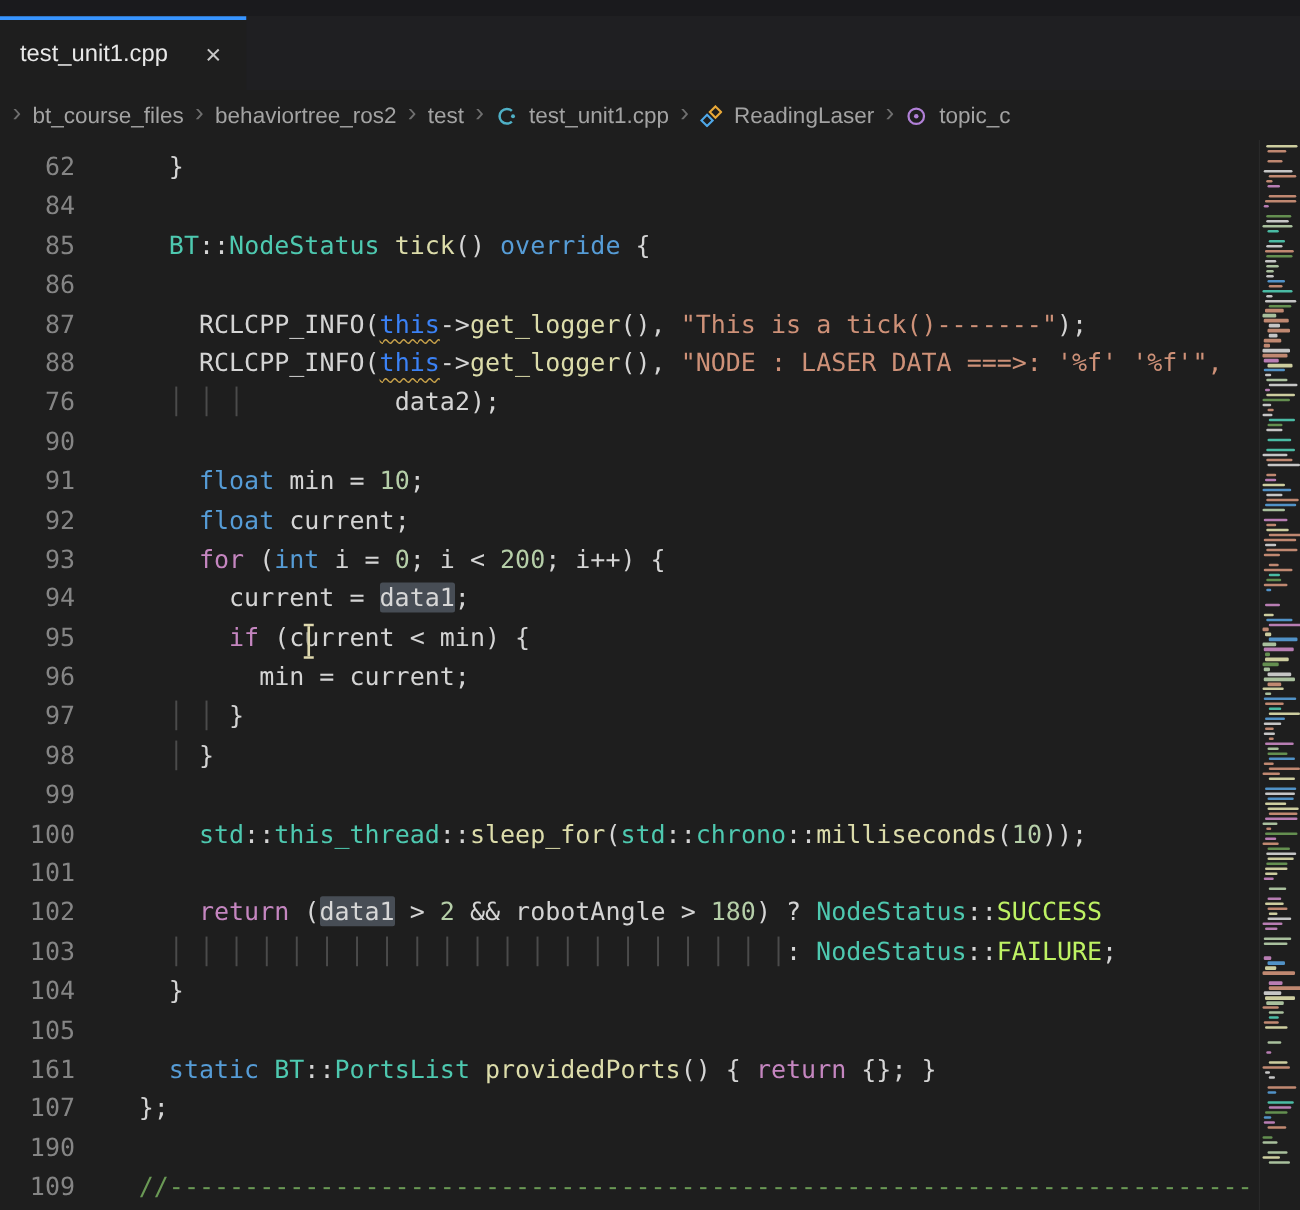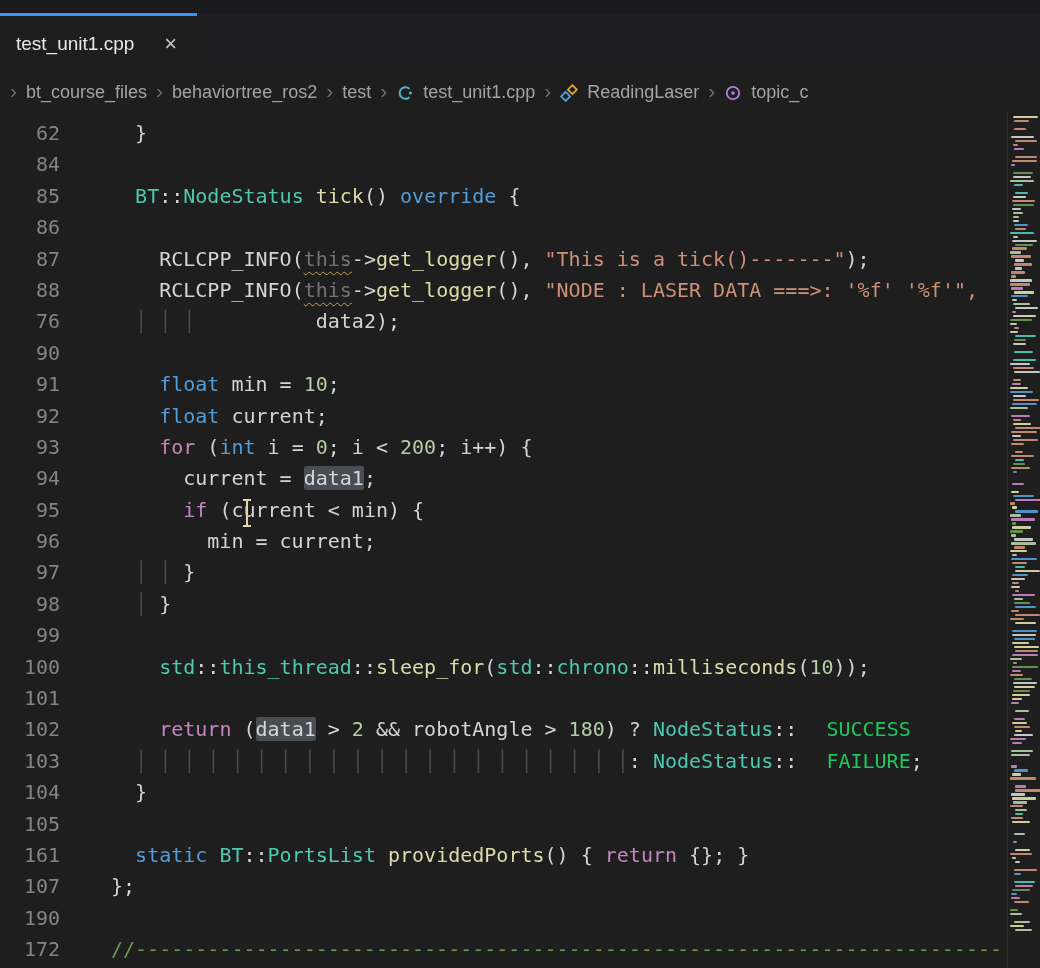--- a/index.html
+++ b/index.html
@@ -35,28 +35,28 @@
   .gutter{flex:none;width:60px;padding-top:6px;text-align:right;color:#858585;
     font:20px/31.4px "DejaVu Sans Mono",monospace;}
   .ln{height:31.4px;}
   .code{flex:1;padding-top:6px;padding-left:51px;white-space:pre;overflow:hidden;
     font:20px/31.4px "DejaVu Sans Mono",monospace;color:#d4d4d4;}
   .row{height:31.4px;}
 
   
   .pln{color:#d4d4d4;}
   .kw{color:#569cd6;}
-  .kwu{color:#737373;text-decoration:underline;text-decoration-style:wavy;text-decoration-color:#c8a24a;text-decoration-thickness:1px;text-underline-offset:5px;}
+  .kwu{color:#3b82f6;text-decoration:underline;text-decoration-style:wavy;text-decoration-color:#c8a24a;text-decoration-thickness:1px;text-underline-offset:5px;}
   .ctl{color:#c586c0;}
   .typ{color:#4ec9b0;}
   .fn{color:#dcdcaa;}
   .str{color:#ce9178;}
   .num{color:#b5cea8;}
   .cmt{color:#6a9955;}
-  .enm{color:#22c55e;margin-left:29px;}
+  .enm{color:#bef264;}
   .gde{color:#4b4b4b;}
   .hl{background:#474d55;border-radius:2px;color:#d7d7d7;}
 
   
   .minimap{position:absolute;right:0;top:0;width:33px;height:100%;background:#1e1e1e;
     border-left:1px solid rgba(255,255,255,0.05);padding:4px 0 0 0;box-sizing:border-box;overflow:hidden;}
   .mmb{height:2.2px;margin-bottom:1.8px;border-radius:1px;opacity:.92;}
 
   
   .ibeam{position:absolute;left:246px;top:389px;width:2px;height:24px;background:#ded8ae;box-shadow:0 0 1px #55503a;}
@@ -133,21 +133,21 @@
         <div class="ln">99</div>
         <div class="ln">100</div>
         <div class="ln">101</div>
         <div class="ln">102</div>
         <div class="ln">103</div>
         <div class="ln">104</div>
         <div class="ln">105</div>
         <div class="ln">161</div>
         <div class="ln">107</div>
         <div class="ln">190</div>
-        <div class="ln">172</div>
+        <div class="ln">109</div>
       </div>
     <div class="code" id="code-lines"><div class="row"><span class="pln">  }</span></div><div class="row"></div><div class="row"><span class="pln">  </span><span class="typ">BT</span><span class="pln">::</span><span class="typ">NodeStatus</span><span class="pln"> </span><span class="fn">tick</span><span class="pln">() </span><span class="kw">override</span><span class="pln"> {</span></div><div class="row"></div><div class="row"><span class="pln">    </span><span class="pln">RCLCPP_INFO</span><span class="pln">(</span><span class="kwu">this</span><span class="pln">-&gt;</span><span class="fn">get_logger</span><span class="pln">(), </span><span class="str">"This is a tick()-------"</span><span class="pln">);</span></div><div class="row"><span class="pln">    </span><span class="pln">RCLCPP_INFO</span><span class="pln">(</span><span class="kwu">this</span><span class="pln">-&gt;</span><span class="fn">get_logger</span><span class="pln">(), </span><span class="str">"NODE : LASER DATA ===&gt;: '%f' '%f'",</span></div><div class="row"><span class="pln">  </span><span class="gde">│</span><span class="pln"> </span><span class="gde">│</span><span class="pln"> </span><span class="gde">│</span><span class="pln">          </span><span class="pln">data2);</span></div><div class="row"></div><div class="row"><span class="pln">    </span><span class="kw">float</span><span class="pln"> min = </span><span class="num">10</span><span class="pln">;</span></div><div class="row"><span class="pln">    </span><span class="kw">float</span><span class="pln"> current;</span></div><div class="row"><span class="pln">    </span><span class="ctl">for</span><span class="pln"> (</span><span class="kw">int</span><span class="pln"> i = </span><span class="num">0</span><span class="pln">; i &lt; </span><span class="num">200</span><span class="pln">; i++) {</span></div><div class="row"><span class="pln">      current = </span><span class="hl">data1</span><span class="pln">;</span></div><div class="row"><span class="pln">      </span><span class="ctl">if</span><span class="pln"> (current &lt; min) {</span></div><div class="row"><span class="pln">        min = current;</span></div><div class="row"><span class="pln">  </span><span class="gde">│</span><span class="pln"> </span><span class="gde">│</span><span class="pln"> }</span></div><div class="row"><span class="pln">  </span><span class="gde">│</span><span class="pln"> }</span></div><div class="row"></div><div class="row"><span class="pln">    </span><span class="typ">std</span><span class="pln">::</span><span class="typ">this_thread</span><span class="pln">::</span><span class="fn">sleep_for</span><span class="pln">(</span><span class="typ">std</span><span class="pln">::</span><span class="typ">chrono</span><span class="pln">::</span><span class="fn">milliseconds</span><span class="pln">(</span><span class="num">10</span><span class="pln">));</span></div><div class="row"></div><div class="row"><span class="pln">    </span><span class="ctl">return</span><span class="pln"> (</span><span class="hl">data1</span><span class="pln"> &gt; </span><span class="num">2</span><span class="pln"> &amp;&amp; robotAngle &gt; </span><span class="num">180</span><span class="pln">) ? </span><span class="typ">NodeStatus</span><span class="pln">::</span><span class="enm">SUCCESS</span></div><div class="row"><span class="pln">  </span><span class="gde">│ │ │ │ │ │ │ │ │ │ │ │ │ │ │ │ │ │ │ │ │</span><span class="pln">: </span><span class="typ">NodeStatus</span><span class="pln">::</span><span class="enm">FAILURE</span><span class="pln">;</span></div><div class="row"><span class="pln">  }</span></div><div class="row"></div><div class="row"><span class="pln">  </span><span class="kw">static</span><span class="pln"> </span><span class="typ">BT</span><span class="pln">::</span><span class="typ">PortsList</span><span class="pln"> </span><span class="fn">providedPorts</span><span class="pln">() { </span><span class="ctl">return</span><span class="pln"> {}; }</span></div><div class="row"><span class="pln">};</span></div><div class="row"></div><div class="row"><span class="cmt">//------------------------------------------------------------------------</span></div></div>
     <div class="minimap" id="minimap">
         <div class="mmb" style="margin-left: 5px; width: 25px; background: rgb(220, 220, 170);"></div>
         <div class="mmb" style="margin-left: 6px; width: 15px; background: rgb(206, 145, 120);"></div>
         <div class="mmb" style="opacity: 0; margin-left: 3px; width: 10px; background: rgb(181, 206, 168);"></div>
         <div class="mmb" style="margin-left: 6px; width: 12px; background: rgb(206, 145, 120);"></div>
         <div class="mmb" style="opacity: 0; margin-left: 7px; width: 23px; background: rgb(86, 156, 214);"></div>
         <div class="mmb" style="margin-left: 3px; width: 23px; background: rgb(212, 212, 212);"></div>
         <div class="mmb" style="margin-left: 7px; width: 22px; background: rgb(206, 145, 120);"></div>

